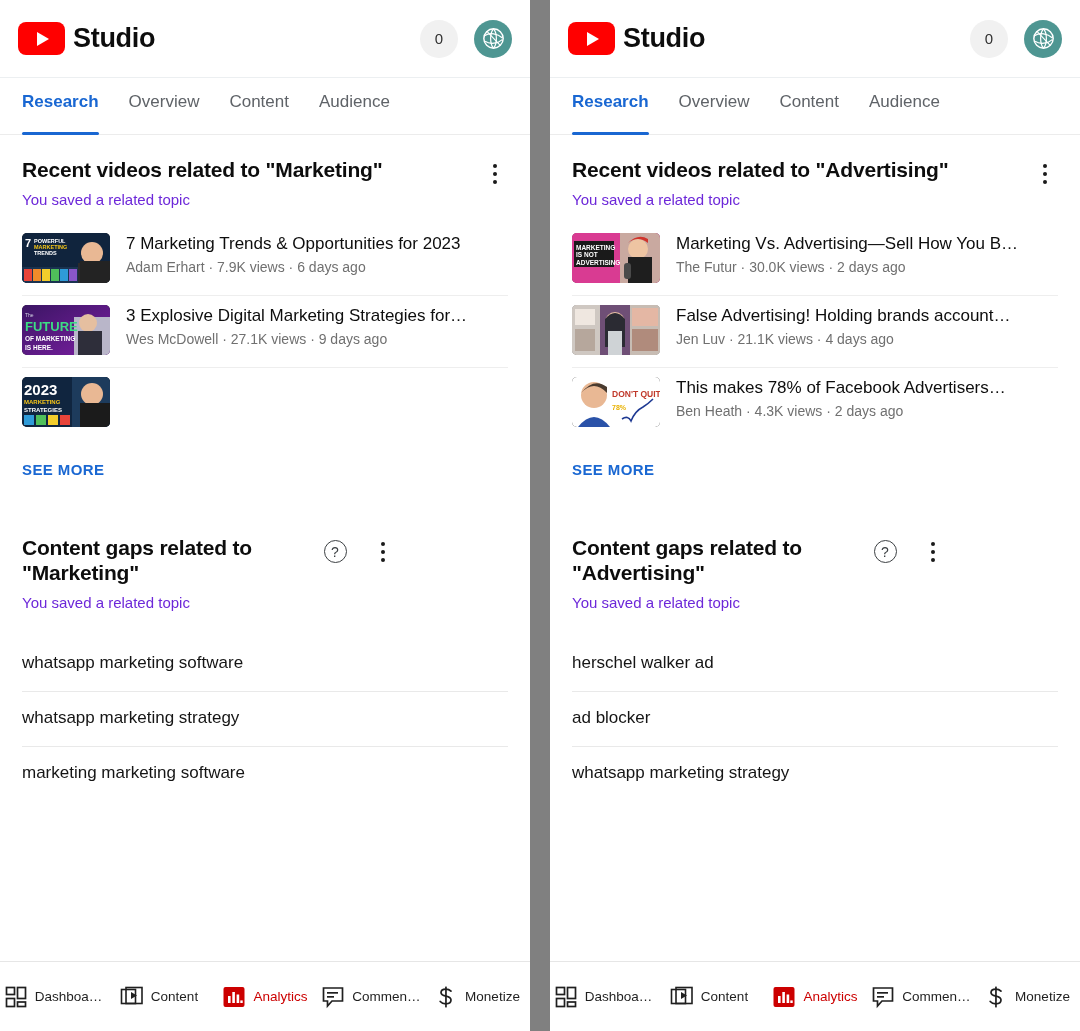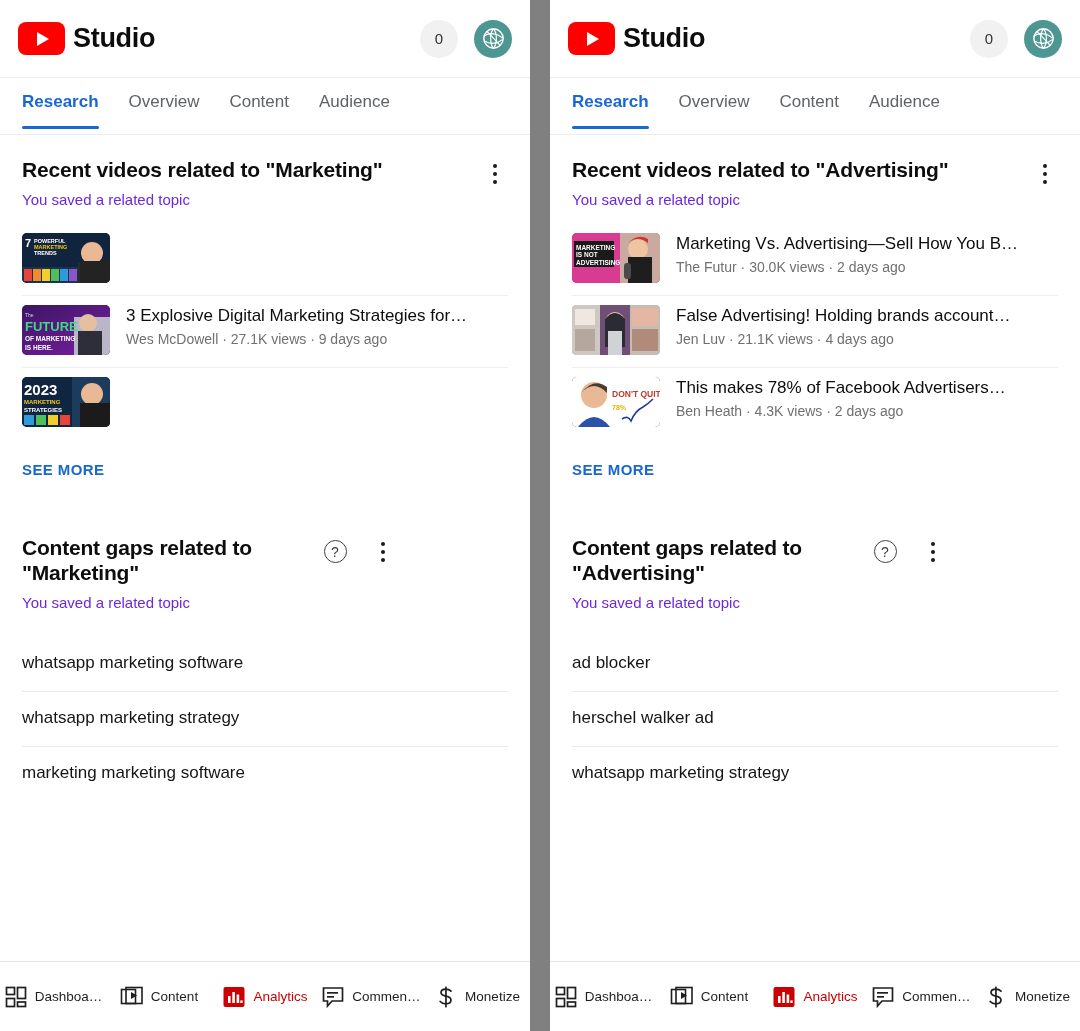--- a/index.html
+++ b/index.html
@@ -104,21 +104,21 @@
     padding: 14px 22px 0 22px;
     box-sizing: border-box;
     gap: 30px;
     border-bottom: 1px solid #ececec;
     background: #fff;
   }
   .tab {
     position: relative;
     font-size: 17px;
     color: #5f6368;
-    padding-bottom: 17px;
+    padding-bottom: 23px;
     white-space: nowrap;
     cursor: pointer;
   }
   .tab.active { color: #1967d2; font-weight: bold; }
   .tab.active::after {
     content: "";
     position: absolute;
     left: 0; right: 0; bottom: 0;
     height: 3px;
     background: #1967d2;
@@ -338,20 +338,24 @@
                 <rect x="47" y="36" width="8" height="12" fill="#8a56c8"></rect>
               <rect x="56" y="30" width="32" height="20" fill="#2b2b2b"></rect>
               <circle cx="70" cy="20" r="11" fill="#e9b894"></circle>
               <rect x="58" y="28" width="30" height="22" fill="#232323"></rect>
               <text x="3" y="14" font-family="Liberation Sans, sans-serif" font-size="11" font-weight="bold" fill="#ffffff">7</text>
               <text x="12" y="10" font-family="Liberation Sans, sans-serif" font-size="5.5" font-weight="bold" fill="#ffffff">POWERFUL</text>
               <text x="12" y="16" font-family="Liberation Sans, sans-serif" font-size="5.5" font-weight="bold" fill="#f5c518">MARKETING</text>
               <text x="12" y="22" font-family="Liberation Sans, sans-serif" font-size="5.5" font-weight="bold" fill="#ffffff">TRENDS</text>
             </svg>
           </div>
+          <div class="video-meta">
+            <div class="video-title">7 Marketing Trends &amp; Opportunities for 2023</div>
+            <div class="video-sub">Adam Erhart · 7.9K views · 6 days ago</div>
+          </div>
         </div>
 
         <div class="video-row">
           <div class="thumb">
             <svg viewBox="0 0 88 50" preserveAspectRatio="none">
               <defs>
                   <linearGradient id="g1" x1="0" y1="0" x2="1" y2="1">
                 <stop offset="0" stop-color="#3b1564"></stop>
                     <stop offset="1" stop-color="#7b1fa2"></stop>
                   </linearGradient>
@@ -606,22 +610,22 @@
             <div class="icon-btn">
                 <span class="kebab">
                   <i></i>
                   <i></i>
                   <i></i>
                 </span>
               </div>
           </div>
         </div>
         <div class="gap-list">
+          <div class="gap-item">herschel walker ad</div>
           <div class="gap-item">ad blocker</div>
-          <div class="gap-item">herschel walker ad</div>
           <div class="gap-item">whatsapp marketing strategy</div>
         </div>
       </div>
     </div>
 
     <div class="bottomnav">
       <div class="nav-item">
         <span class="nav-icon">
           <svg width="24" height="24" viewBox="0 0 24 24">
               <rect x="2.5" y="2.5" width="8" height="7" fill="none" stroke="#1f1f1f" stroke-width="1.7"></rect>

